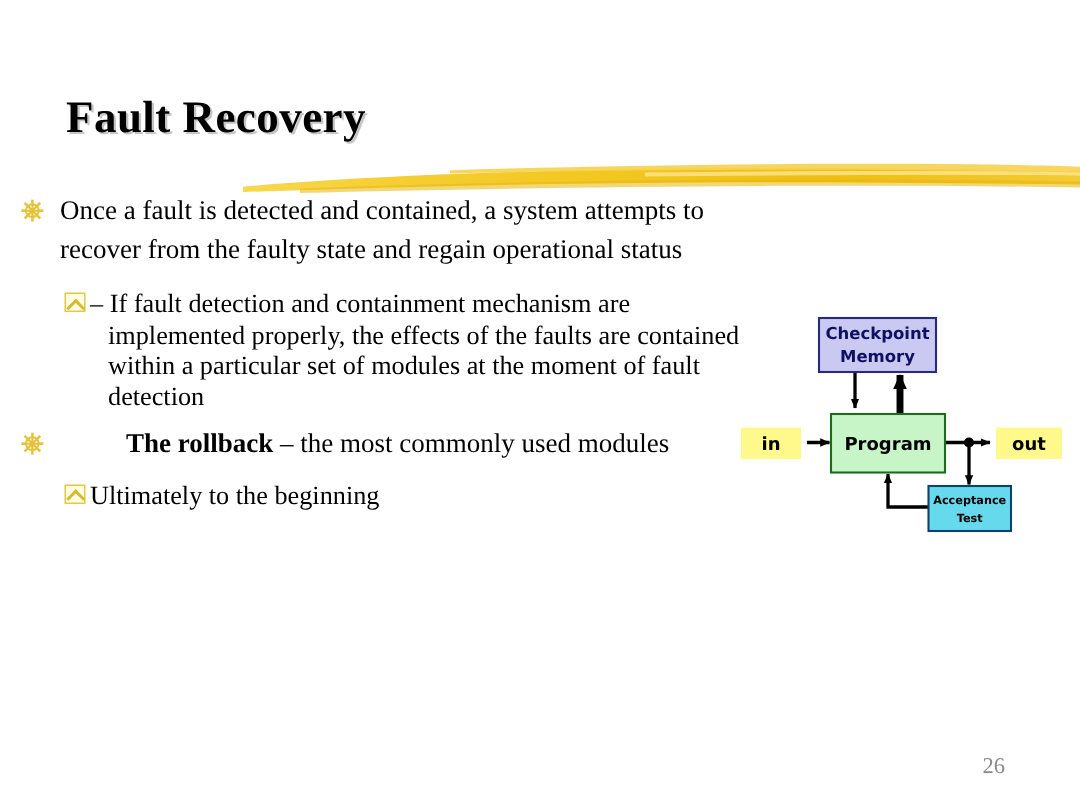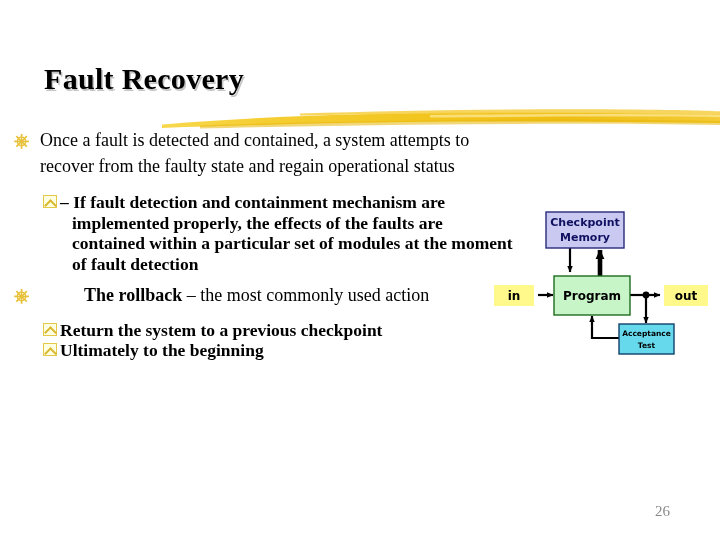--- a/index.html
+++ b/index.html
@@ -77,21 +77,20 @@
     font-size: 18px;
     line-height: 25.5px;
     color: #000000;
   }
   .lvl1 .text b { font-weight: bold; margin-left: 44px; }
 
   .lvl2-group {
     margin-left: 29px;
     margin-top: 4px;
     margin-bottom: 2px;
-    font-weight: bold;
   }
   .lvl2 {
     display: flex;
     align-items: flex-start;
   }
   .lvl2 .marker {
     flex: 0 0 auto;
     width: 16px;
     margin-top: 3px;
     margin-right: 1px;
@@ -217,34 +216,26 @@
         <span class="text">
             <span class="hang">– If fault detection and containment mechanism are implemented properly, the effects of the faults are contained within a particular set of modules at the moment of fault detection</span>
           </span>
       </div>
     </div>
 
     <div class="gap-b"></div>
 
     <div class="lvl1">
       <span class="marker">⎈</span>
-      <span class="text"><b>The rollback</b><span> – the most commonly used action</span></span>
+      <span class="text"><b>The rollback</b><span> – the most commonly used modules</span></span>
     </div>
 
     <div class="gap-b"></div>
 
     <div class="lvl2-group">
-      <div class="lvl2">
-        <span class="marker">
-            <span class="chev-box"></span>
-          </span>
-        <span class="text">
-            <span class="tight">Return the system to a previous checkpoint</span>
-          </span>
-      </div>
       <div class="lvl2">
         <span class="marker">
             <span class="chev-box"></span>
           </span>
         <span class="text">
             <span class="tight">Ultimately to the beginning</span>
           </span>
       </div>
     </div>
 

